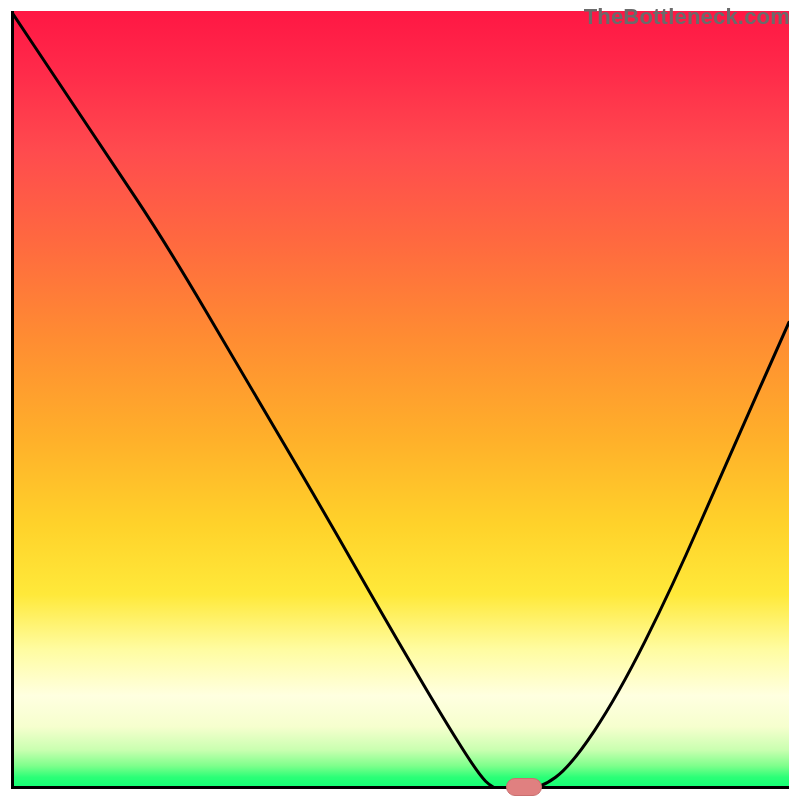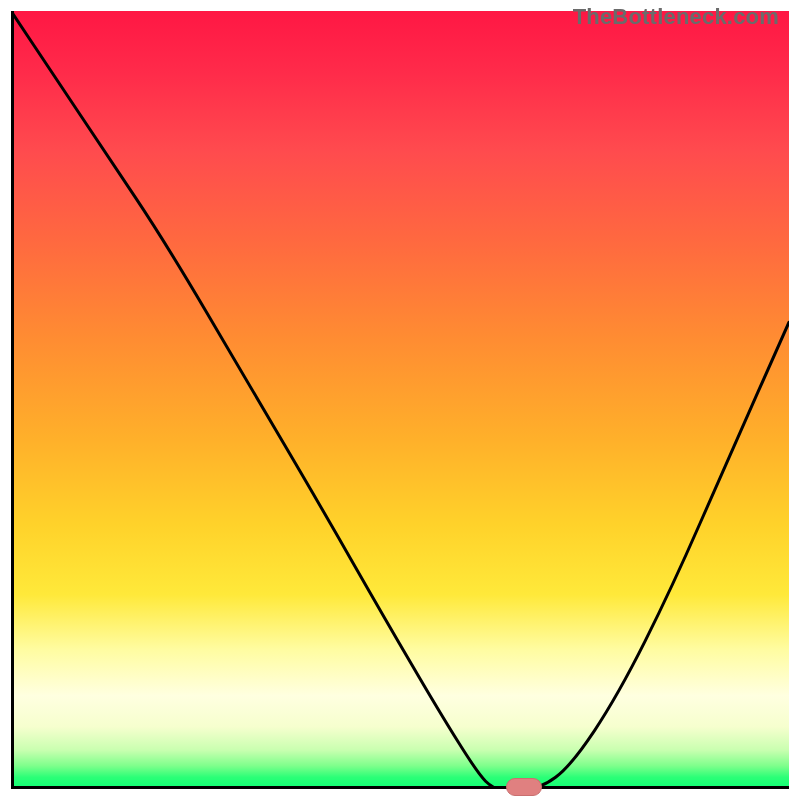--- a/index.html
+++ b/index.html
@@ -12,21 +12,21 @@
     background: #ffffff;
   }
   .chart-container {
     position: relative;
     width: 800px;
     height: 800px;
   }
   .watermark {
     position: absolute;
     top: 4px;
-    right: 21px;
+    right: 10px;
     font-size: 22px;
     font-weight: 600;
     color: #6b6b6b;
     letter-spacing: 0.2px;
     z-index: 5;
   }
   .plot-area {
     position: absolute;
     left: 11px;
     top: 11px;

